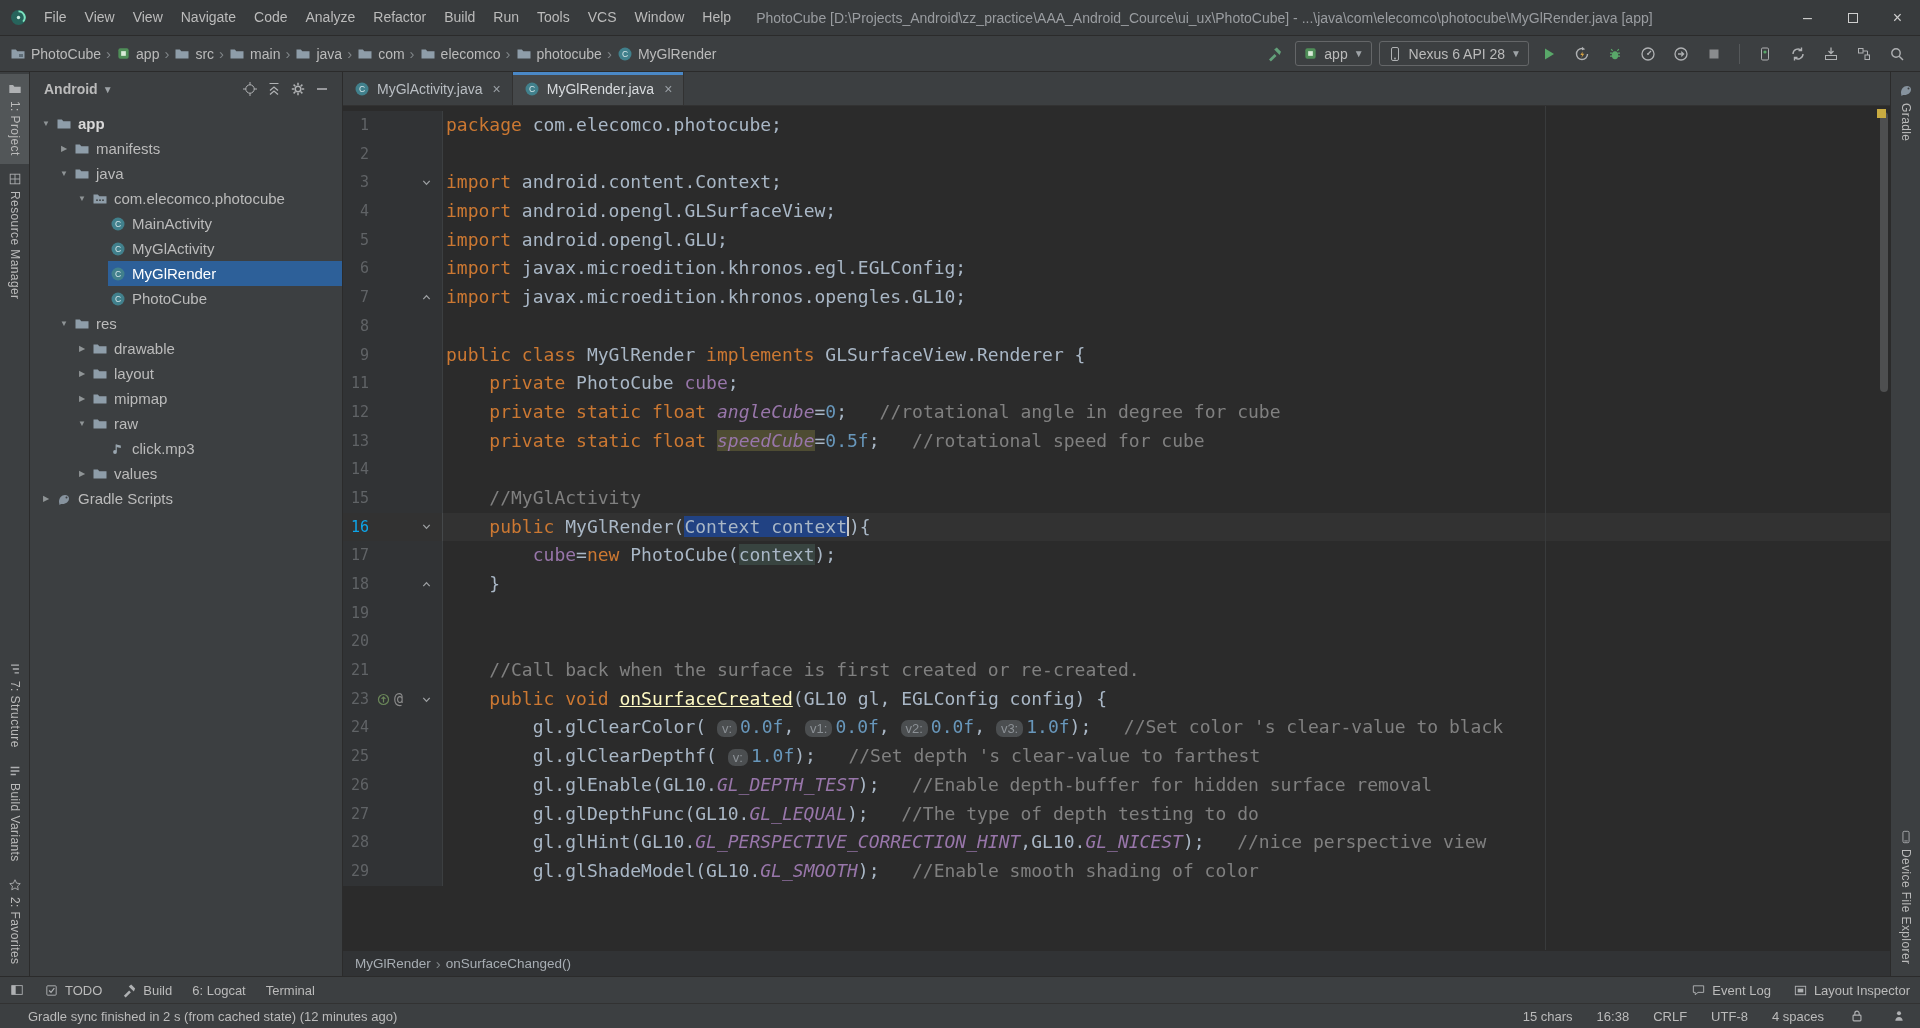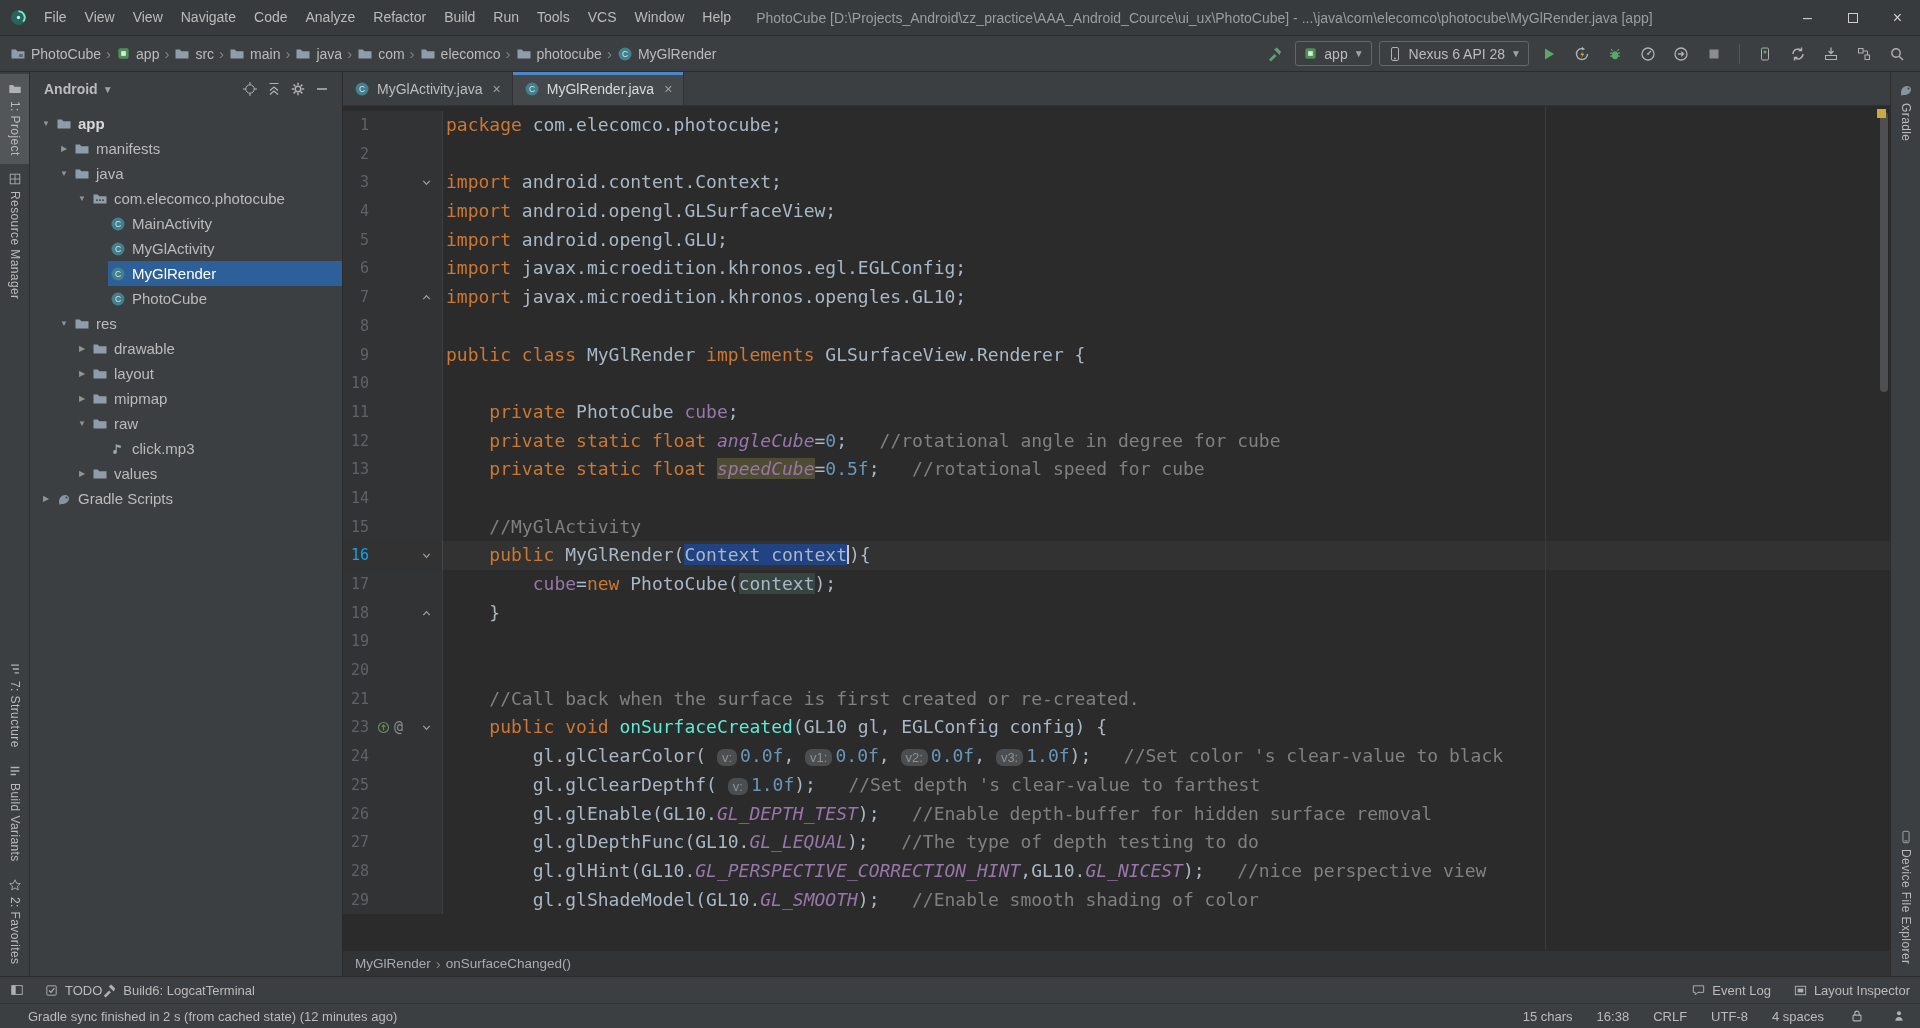--- a/index.html
+++ b/index.html
@@ -74,21 +74,21 @@
   .gut-at{color:#8c8c8c;font-size:15px;}
   .gut-fold{width:30px;display:flex;align-items:center;justify-content:center;flex:none;}
   .ctext{flex:1;padding-left:3px;color:#a9b7c6;white-space:pre;min-width:0;}
 
   .kw{color:#cc7832;}
   .pl{color:#a9b7c6;}
   .cm{color:#808080;}
   .num{color:#6897bb;}
   .fld{color:#9876aa;}
   .it{color:#9876aa;font-style:italic;}
-  .mth{color:#5eead4;}
+  .mth{color:#fef9c3;text-decoration:underline;}
   .ann{color:#bbb529;}
   .sel{background:#214283;}
   .hlw{background:#4e4c33;}
   .hlr{background:#384440;}
   .hint{font-family:"Liberation Sans",sans-serif;font-size:13px;background:#4b4e50;color:#8c9196;border-radius:7px;padding:1px 5px;margin-right:3px;}
   .caret{display:inline-block;width:2px;height:19px;background:#c8c8c8;vertical-align:-3px;}
 
   .margin-guide{position:absolute;left:1202px;top:0;bottom:0;width:1px;background:#393b3c;pointer-events:none;}
   .vscroll{position:absolute;right:2px;top:6px;width:8px;height:280px;background:rgba(169,173,175,.28);border-radius:4px;}
   .warn-mark{position:absolute;right:4px;top:3px;width:9px;height:9px;background:#c9ab41;}
@@ -738,28 +738,20 @@
             <div class="crow">
               <span class="gut">
                 <span class="gut-num">9</span>
                 <span class="gut-icons"></span>
                 <span class="gut-fold"></span>
               </span>
               <span class="ctext"><span class="kw">public class</span><span class="pl"> MyGlRender </span><span class="kw">implements</span><span class="pl"> GLSurfaceView.Renderer {</span></span>
             </div>
             <div class="crow">
               <span class="gut">
-                <span class="gut-num">10</span>
-                <span class="gut-icons"></span>
-                <span class="gut-fold"></span>
-              </span>
-              <span class="ctext"></span>
-            </div>
-            <div class="crow">
-              <span class="gut">
                 <span class="gut-num">11</span>
                 <span class="gut-icons"></span>
                 <span class="gut-fold"></span>
               </span>
               <span class="ctext"><span class="pl">    </span><span class="kw">private</span><span class="pl"> PhotoCube </span><span class="fld">cube</span><span class="pl">;</span></span>
             </div>
             <div class="crow">
               <span class="gut">
                 <span class="gut-num">12</span>
                 <span class="gut-icons"></span>
@@ -959,21 +951,21 @@
     </div>
   </div>
 
   <div class="bottom-bar">
     <span class="icon" id="switcher-slot">
         <svg width="14" height="14" viewBox="0 0 16 16">
           <rect x="2" y="3" width="12" height="10" fill="none" stroke="#AFB1B3"></rect>
           <rect x="2" y="3" width="4.5" height="10" fill="#AFB1B3"></rect>
         </svg>
       </span>
-    <span id="bottom-left" style="display:flex;">
+    <span id="bottom-left" style="display:flex;gap:20px">
         <span class="bb-item">
           <span class="icon">
             <svg width="15" height="15" viewBox="0 0 16 16">
               <rect x="3" y="3" width="10" height="10" rx="1" fill="none" stroke="#AFB1B3"></rect>
               <path d="M5.5 8l2 2 3.5-4.5" stroke="#AFB1B3" fill="none" stroke-width="1.3"></path>
             </svg>
           </span>
           <span>TODO</span>
         </span>
         <span class="bb-item">

